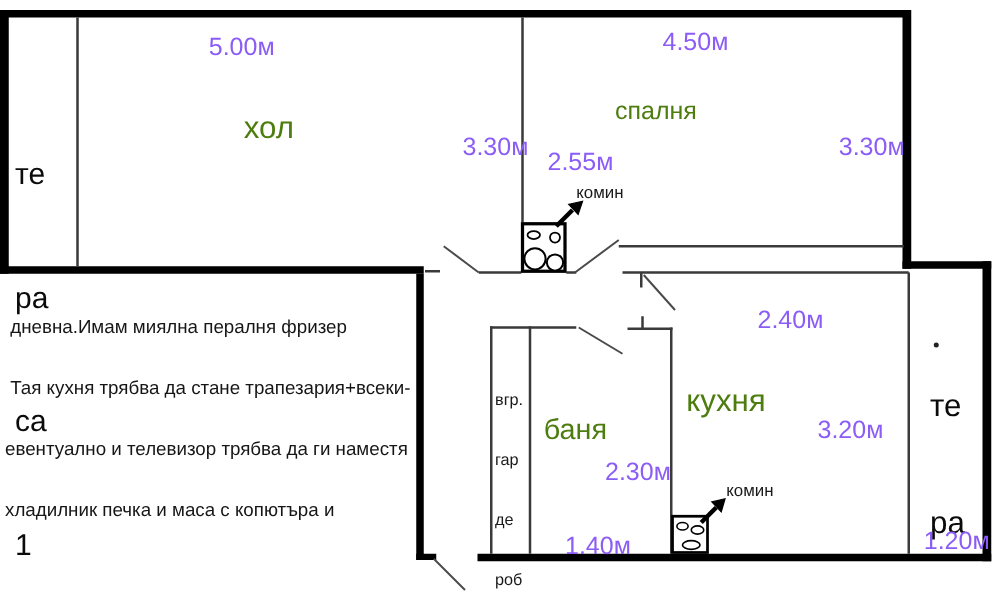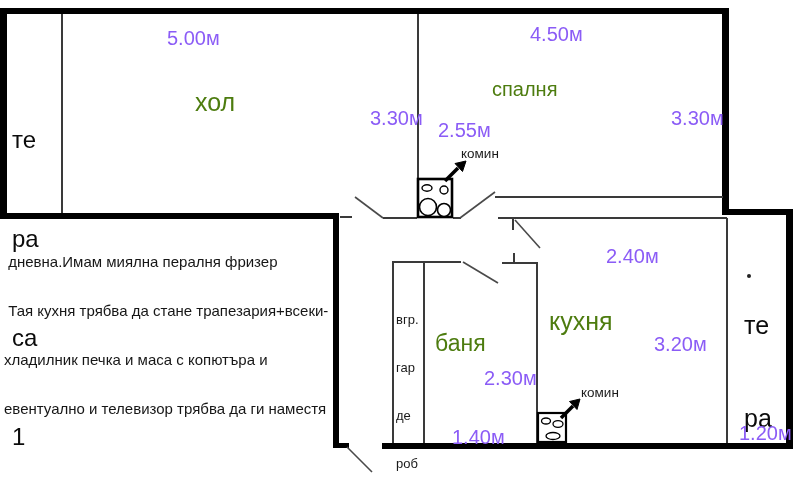--- a/index.html
+++ b/index.html
@@ -119,18 +119,18 @@
   <div class="label dim-label" style="left:484px;top:367px;">2.30м</div>
   <div class="label dim-label" style="left:452px;top:426px;">1.40м</div>
   <div class="label dim-label" style="left:739px;top:422px;">1.20м</div>
 
   <div class="label small-label" style="left:461px;top:146px;">комин</div>
   <div class="label small-label" style="left:581px;top:385px;">комин</div>
 
   <div class="label" style="left:4px;top:221px;font-size:15px;line-height:16.4px;color:#161616;">
     <div> дневна.Имам миялна пералня фризер</div>
     <div> Тая кухня трябва да стане трапезария+всеки-</div>
+    <div>евентуално и телевизор трябва да ги наместя</div>
     <div>хладилник печка и маса с копютъра и</div>
-    <div>евентуално и телевизор трябва да ги наместя</div>
     
   </div>
 
 </div>
 
 </body></html>

